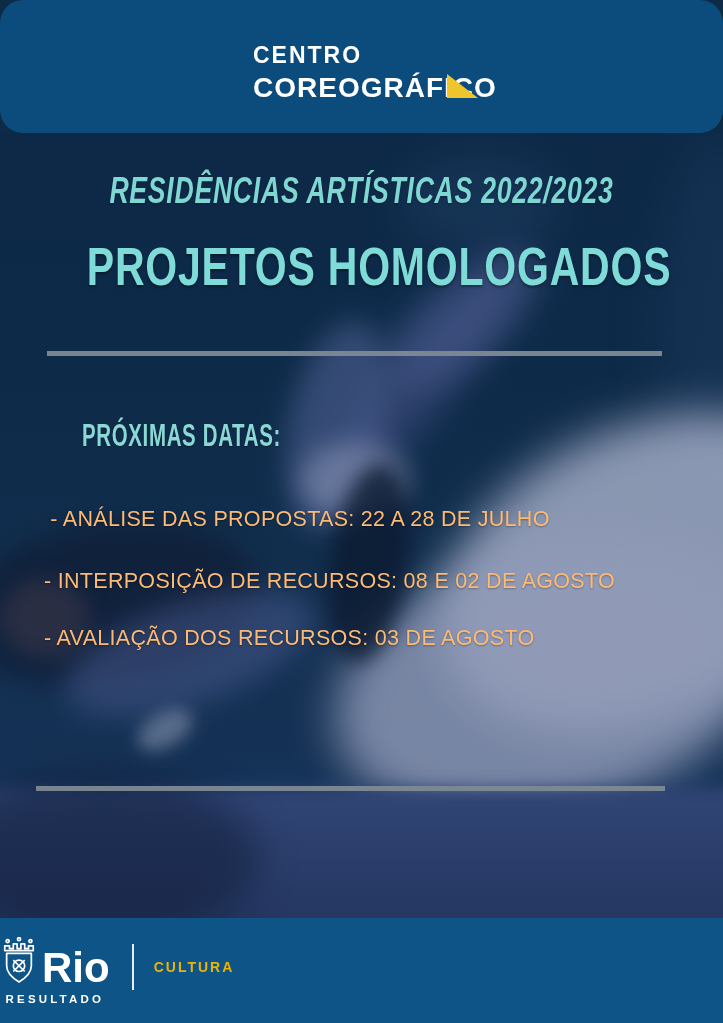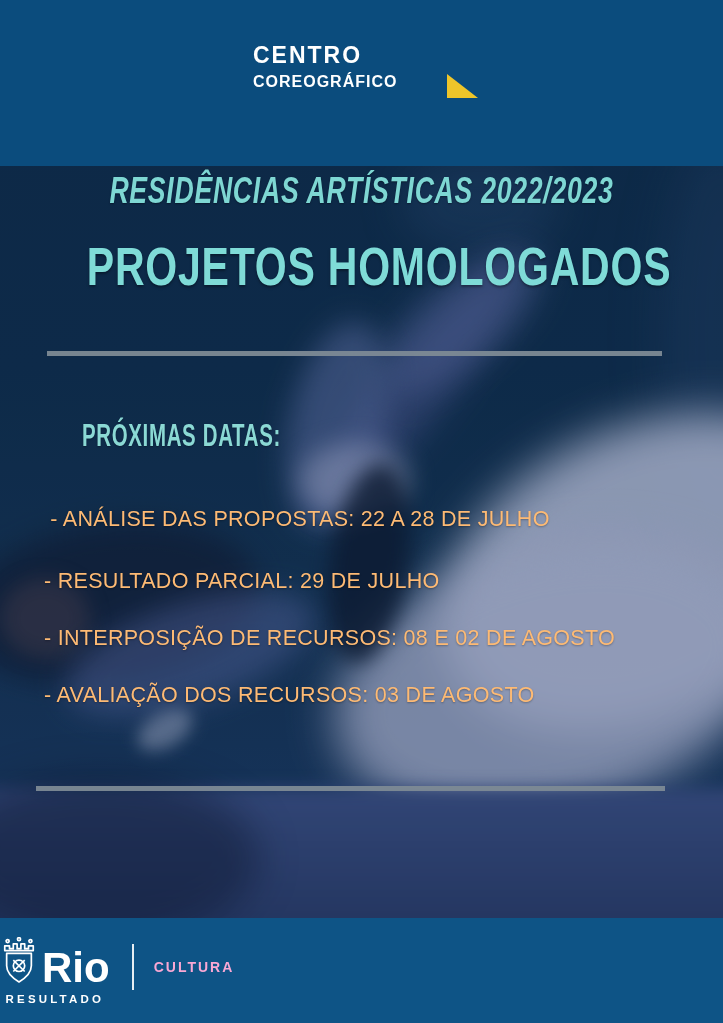--- a/index.html
+++ b/index.html
@@ -2,24 +2,24 @@
 <html><head>
 <meta charset="utf-8">
 <style>
   html,body{margin:0;padding:0;background:#05182c;}
   .poster{
     position:relative;width:723px;height:1023px;margin:0 auto;
     background:#0d2a47;overflow:hidden;
     font-family:"Liberation Sans",sans-serif;
   }
   
-  .header{position:absolute;left:0;top:0;width:723px;height:166px;background:#0b4c7d;z-index:5;}
+  .header{position:absolute;left:0;top:0;width:723px;height:133px;background:#0b4c7d;z-index:5;border-radius:23px;}
   .logo{position:absolute;left:253px;top:44px;color:#ffffff;font-weight:bold;}
   .logo-line1{font-size:23px;letter-spacing:2px;line-height:1;}
-  .logo-line2{font-size:16px;letter-spacing:1px;line-height:1;margin-top:7px;}
+  .logo-line2{font-size:28px;letter-spacing:1px;line-height:1;margin-top:7px;}
   .logo-triangle{
     position:absolute;left:447px;top:74px;width:0;height:0;
     border-bottom:24px solid #eec52a;border-right:31px solid transparent;
   }
   
   .photo{position:absolute;left:0;top:133px;width:723px;height:785px;overflow:hidden;
     background:linear-gradient(180deg,#0d2a47 0%,#0e2b49 30%,#12304f 55%,#173459 78%,#1b3a66 100%);z-index:1;}
   .ph{position:absolute;border-radius:50%;}
   .ph-streak{left:255px;top:225px;width:320px;height:64px;transform:rotate(128deg);background:rgba(118,112,188,.32);filter:blur(16px);}
   .ph-forearm{left:290px;top:187px;width:95px;height:210px;transform:rotate(12deg);background:rgba(104,118,175,.55);filter:blur(14px);}
@@ -66,21 +66,21 @@
   
   .footer{position:absolute;left:0;top:918px;width:723px;height:105px;background:#0e5486;z-index:5;
     display:flex;align-items:center;}
   .f-group{display:flex;align-items:center;}
   .f-brand{display:flex;flex-direction:column;align-items:center;color:#fff;}
   .f-brand-row{display:flex;align-items:flex-end;}
   .crest{width:38px;height:50px;margin-right:4px;}
   .f-rio{font-size:42px;font-weight:bold;line-height:.9;letter-spacing:0;}
   .f-sub{font-size:11.5px;letter-spacing:3.2px;margin-top:6px;font-weight:bold;}
   .f-divider{width:2px;height:46px;background:rgba(255,255,255,.9);margin:0 20px 8px 22px;}
-  .f-dept{color:#f9a8d4;font-size:14px;font-weight:bold;letter-spacing:2px;margin-bottom:8px;}
+  .f-dept{color:#eab308;font-size:14px;font-weight:bold;letter-spacing:2px;margin-bottom:8px;}
 </style>
 </head>
 <body>
 
 <div class="poster">
 
   <div class="header">
     <div class="logo">
       <div class="logo-line1">CENTRO</div>
       <div class="logo-line2">COREOGRÁFICO</div>
@@ -107,21 +107,20 @@
     <div class="ph ph-tint"></div>
   </div>
 
   <div class="content">
     <div class="kicker">RESIDÊNCIAS ARTÍSTICAS 2022/2023</div>
     <div class="title">PROJETOS HOMOLOGADOS</div>
     <div class="divider divider-top"></div>
     <div class="section-heading">PRÓXIMAS DATAS:</div>
     <div class="dates">
       <div class="date-item"> - ANÁLISE DAS PROPOSTAS: 22 A 28 DE JULHO</div>
-      <div class="date-item">- RESULTADO PARCIAL: 29 DE JULHO</div>
       <div class="date-item">- INTERPOSIÇÃO DE RECURSOS: 08 E 02 DE AGOSTO</div>
       <div class="date-item">- AVALIAÇÃO DOS RECURSOS: 03 DE AGOSTO</div>
     </div>
     <div class="divider divider-bottom"></div>
   </div>
 
   <div class="footer">
     <div class="f-group">
       <div class="f-brand">
         <div class="f-brand-row">

